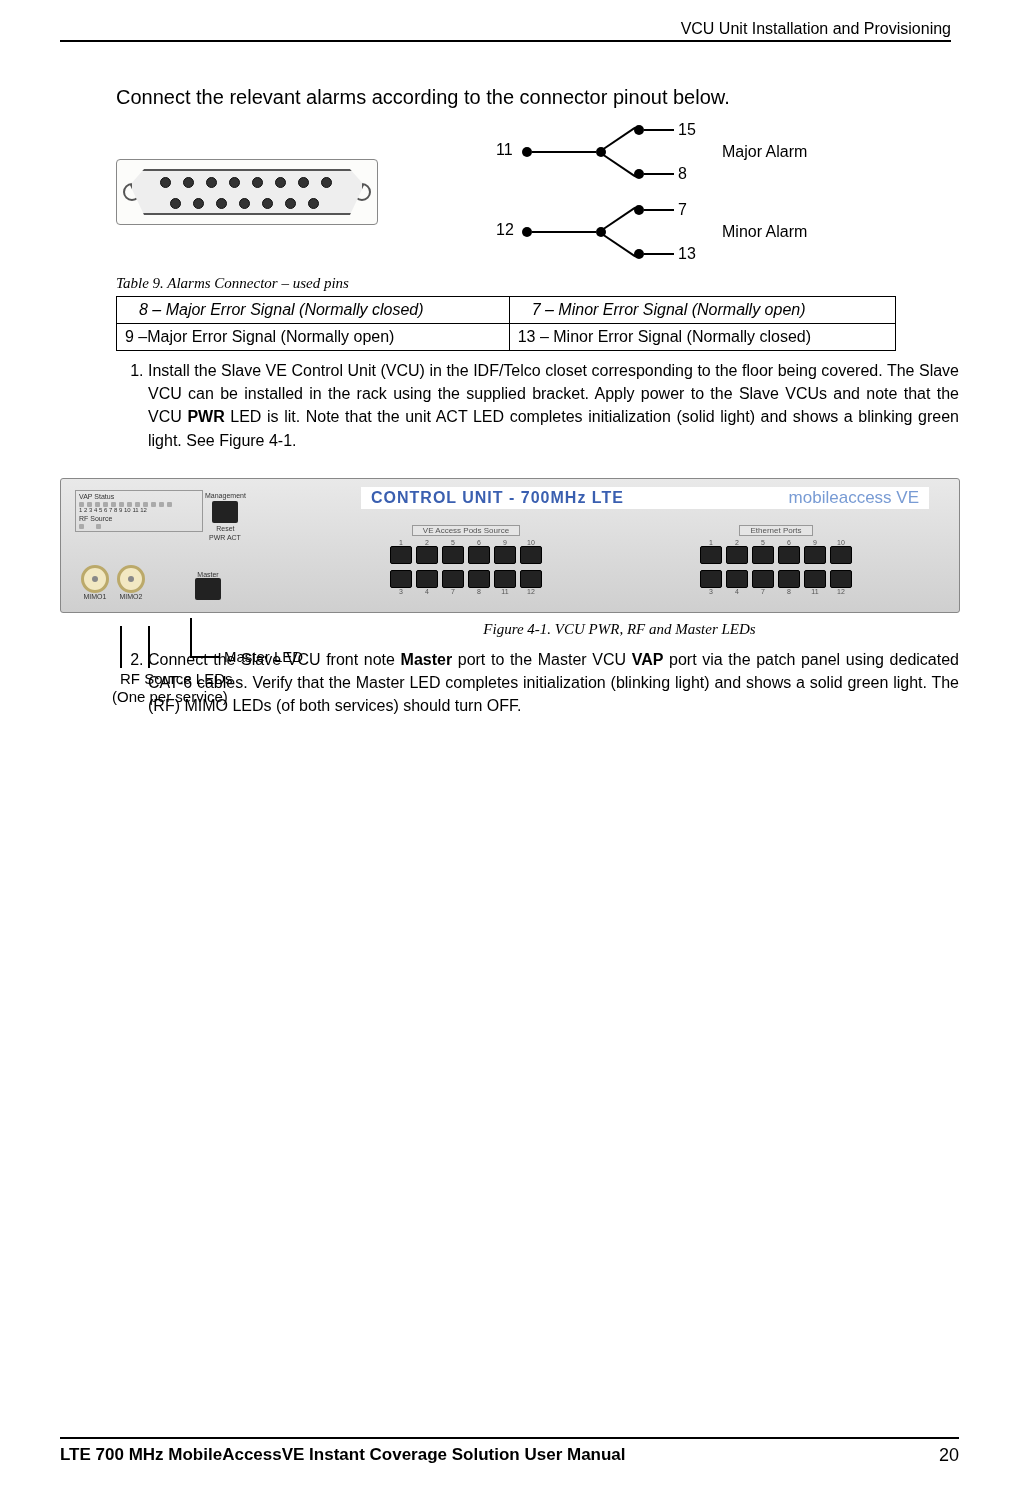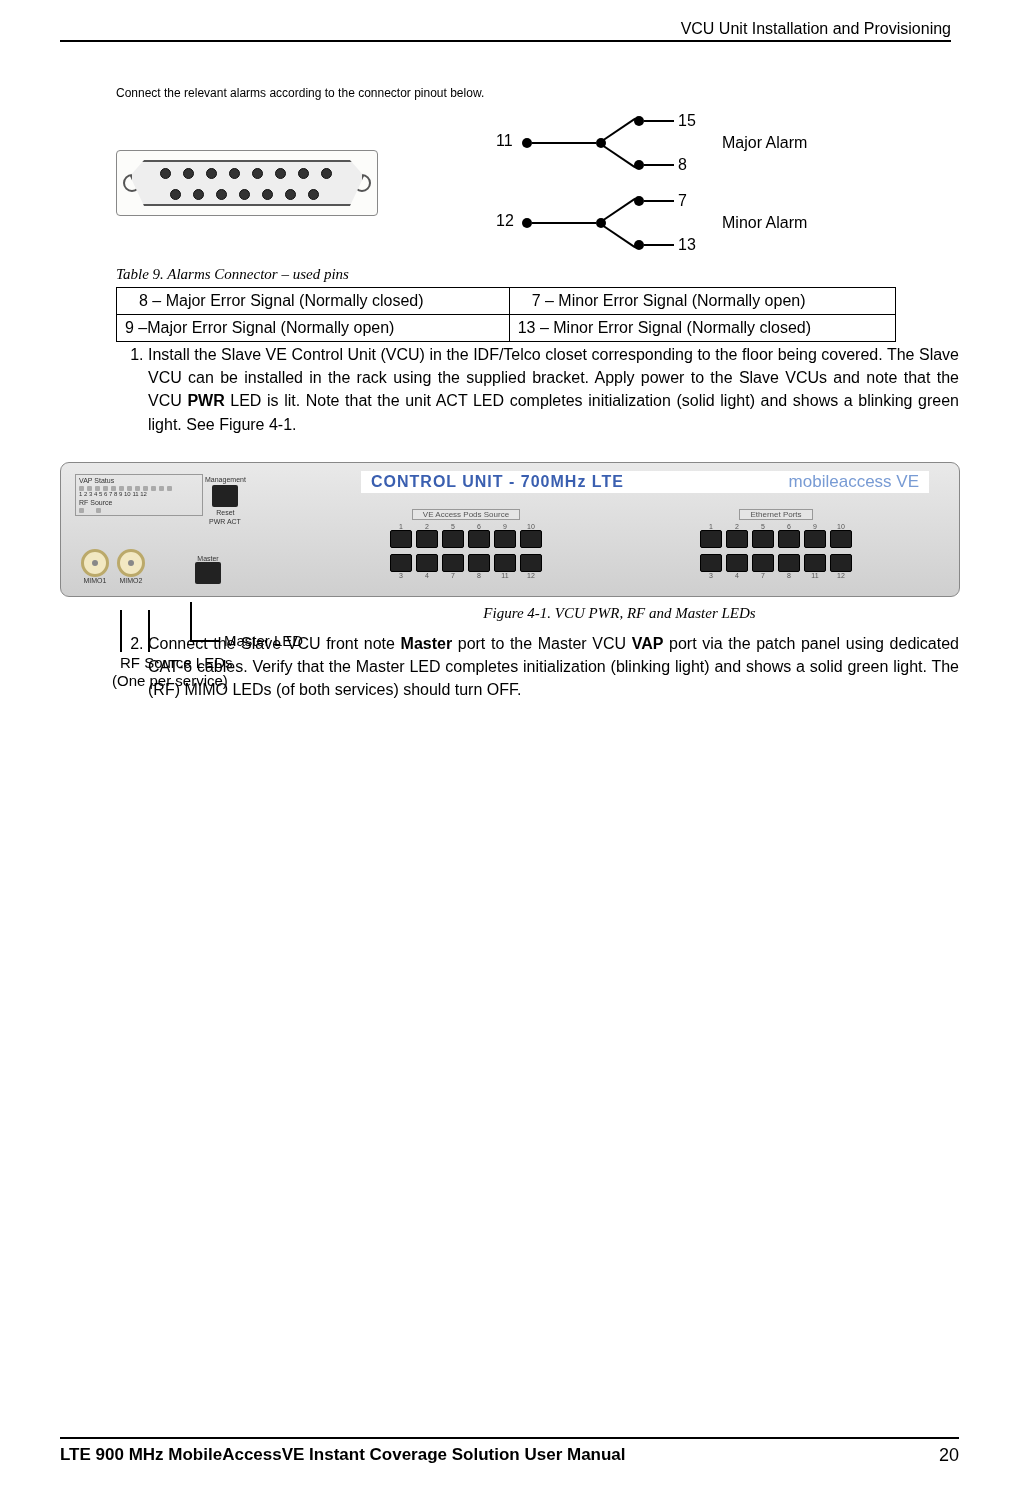--- a/index.html
+++ b/index.html
@@ -26,21 +26,21 @@
       padding-bottom: 4px;
       margin-bottom: 40px;
     }
     .header-line {
       border: none;
       border-top: 2px solid #000;
       margin-top: 2px;
       margin-bottom: 0;
     }
     .intro {
-      font-size: 12px;
+      font-size: 20px;
       margin-left: 56px;
       margin-bottom: 8px;
     }
     .diagram-row {
       display: flex;
       align-items: center;
       margin-left: 56px;
       position: relative;
       height: 150px;
     }
@@ -120,34 +120,34 @@
       margin-left: 56px;
       border-collapse: collapse;
       width: 780px;
       font-size: 16px;
     }
     table.pins td {
       border: 1px solid #000;
       padding: 4px 8px;
       vertical-align: top;
     }
-    table.pins td.indent { padding-left: 22px; }
+    table.pins td.indent { padding-left: 22px; font-style: italic; }
     .section-num {
       font-family: Arial, sans-serif;
       font-size: 28px;
       margin-top: 34px;
       display: flex;
       gap: 26px;
     }
     .section-num .num { }
     ol.steps {
       margin-left: 88px;
       padding-left: 0;
       font-size: 16px;
-      margin-top: 1px;
+      margin-top: 8px;
     }
     ol.steps li {
       text-align: justify;
       margin-bottom: 10px;
       line-height: 1.45;
     }
     .figure-wrap {
       position: relative;
       margin-top: 16px;
       margin-bottom: 10px;
@@ -158,21 +158,21 @@
     }
     .annotate-line {
       position: absolute;
       background: #000;
     }
     .device-panel {
       width: 900px;
       height: 135px;
       background: linear-gradient(#e9e9e9, #cfcfcf);
       border: 1px solid #888;
-      border-radius: 9px;
+      border-radius: 3px;
       margin: 0 auto;
       position: relative;
       display: flex;
       align-items: center;
       padding: 0 14px;
       box-sizing: border-box;
       gap: 10px;
     }
     .panel-left {
       width: 175px;
@@ -546,17 +546,17 @@
 
   <ol class="steps" start="2">
     <li>
       <span>Connect the Slave VCU front note </span><span class="bold">Master</span><span> port to the Master VCU </span><span class="bold">VAP</span><span> port via the patch panel using dedicated CAT-6 cables. Verify that the Master LED completes initialization (blinking light) and shows a solid green light. The (RF) MIMO LEDs (of both services) should turn OFF.</span>
     </li>
   </ol>
 
   <div class="footer">
     <hr class="footer-line">
     <div class="footer-row">
-      <span>LTE 900 MHz MobileAccessVE Instant Coverage Solution User Manual</span>
+      <span>LTE 700 MHz MobileAccessVE Instant Coverage Solution User Manual</span>
       <span class="pagenum">20</span>
     </div>
   </div>
 </div>
 
 </body></html>

